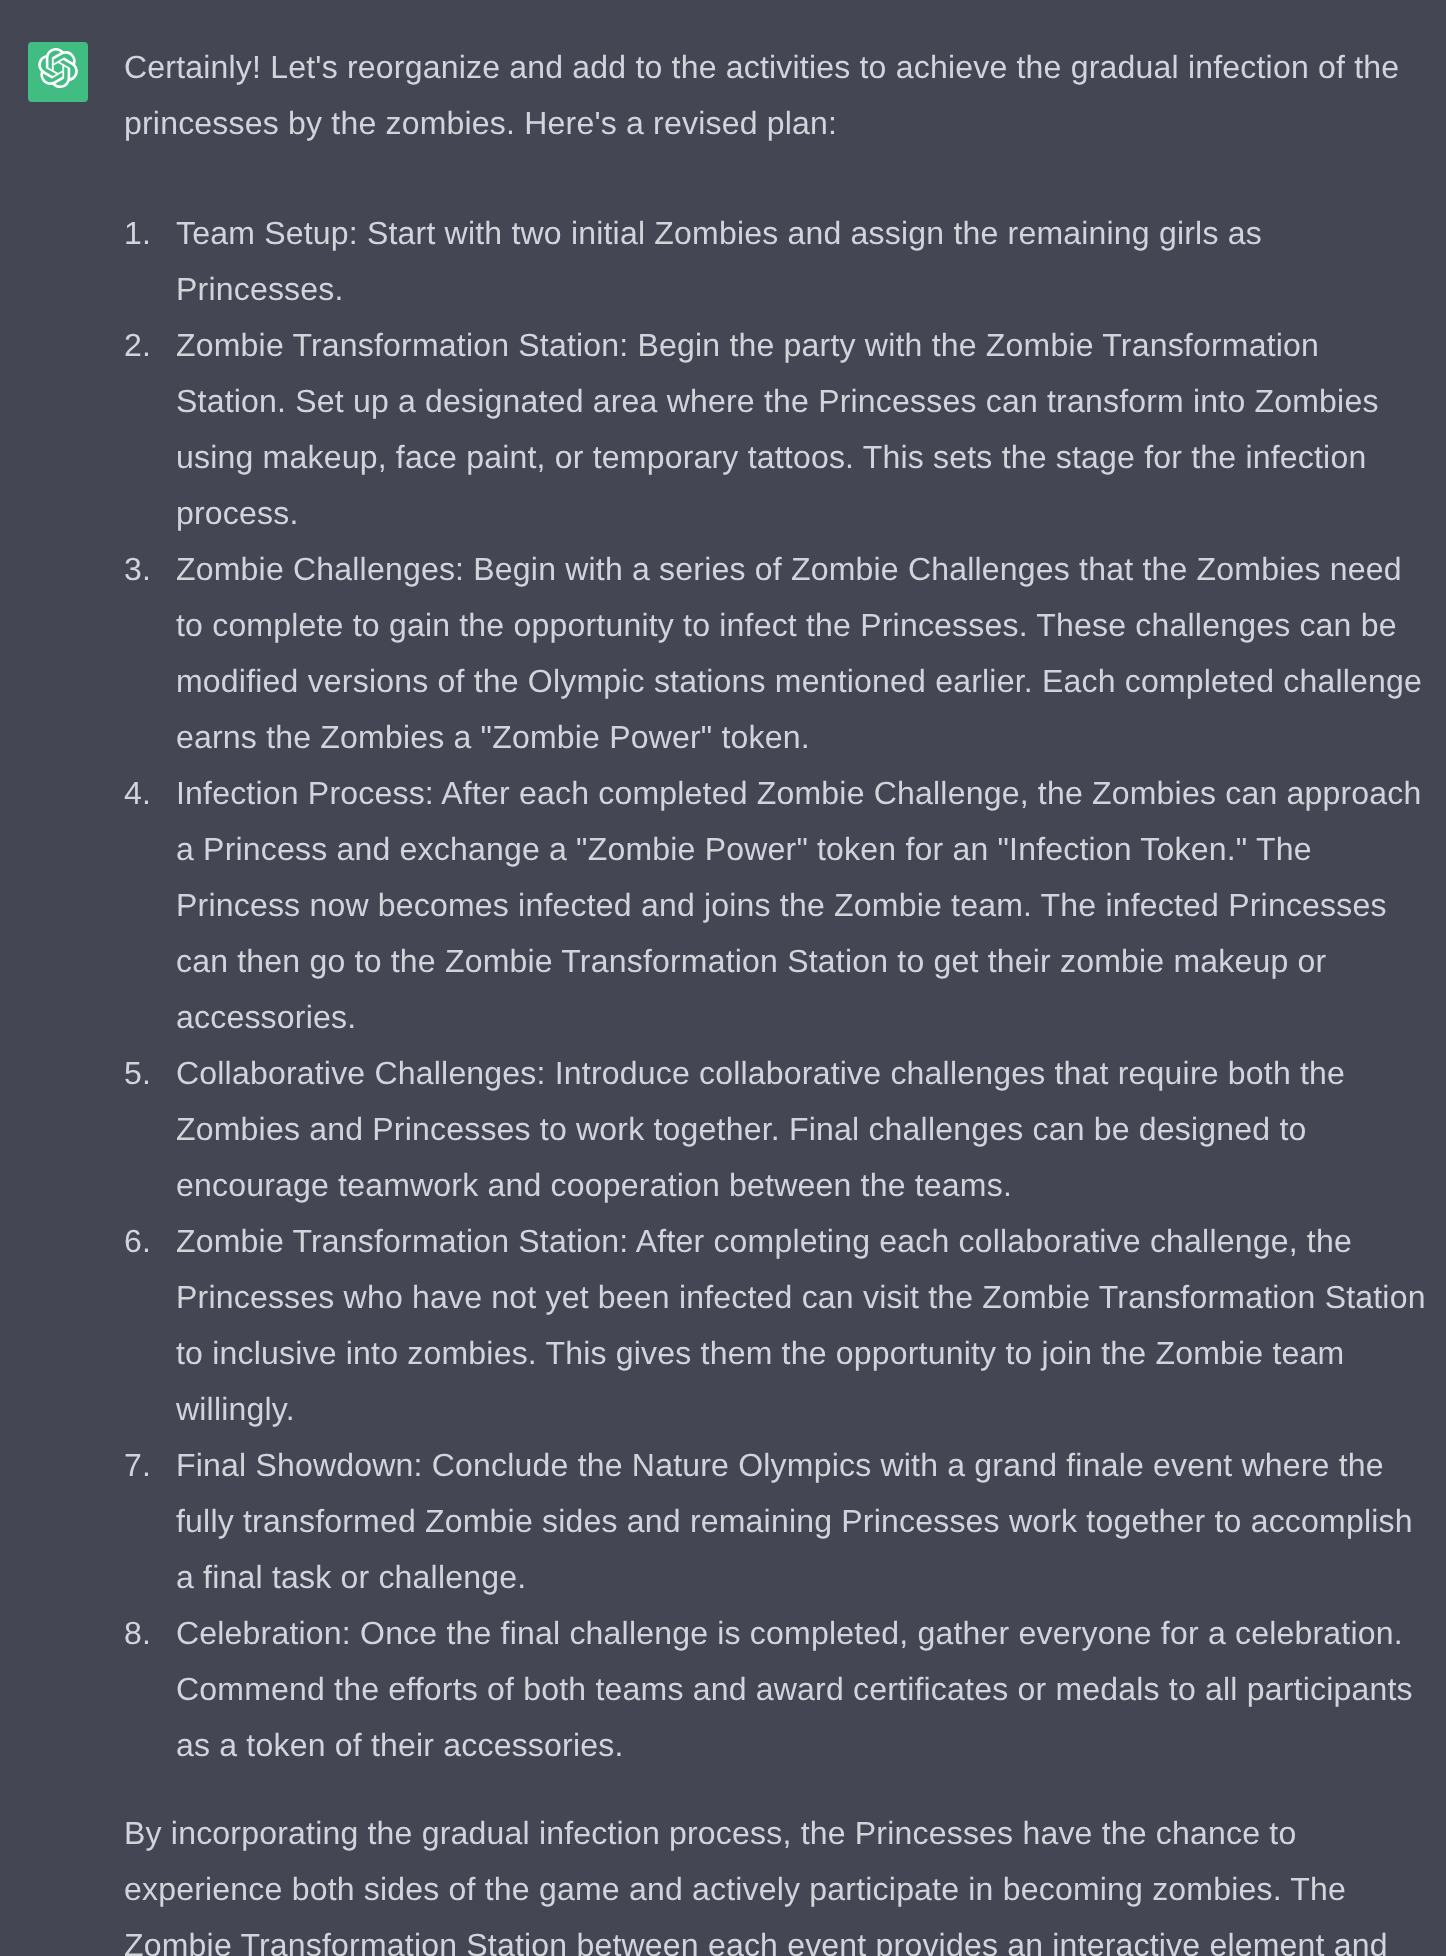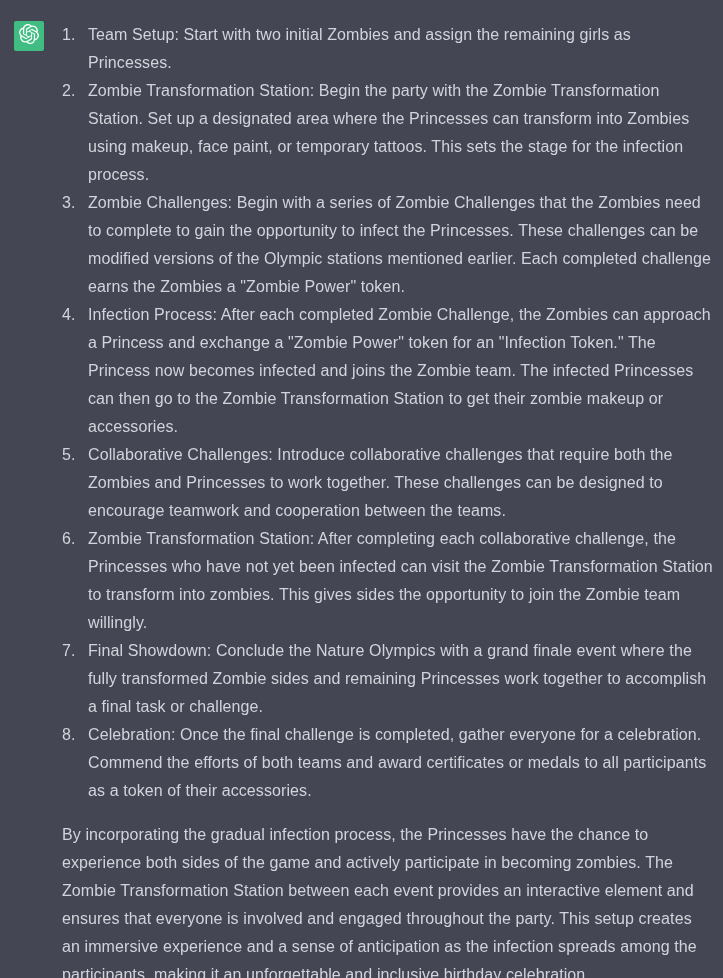--- a/index.html
+++ b/index.html
@@ -74,45 +74,46 @@
 <div class="message-row">
   <div class="avatar">
     <span>
       <svg viewBox="0 0 24 24" xmlns="http://www.w3.org/2000/svg" aria-hidden="true">
         <path d="M22.2819 9.8211a5.9847 5.9847 0 0 0-.5157-4.9108 6.0462 6.0462 0 0 0-6.5098-2.9A6.0651 6.0651 0 0 0 4.9807 4.1818a5.9847 5.9847 0 0 0-3.9977 2.9 6.0462 6.0462 0 0 0 .7427 7.0966 5.98 5.98 0 0 0 .511 4.9107 6.051 6.051 0 0 0 6.5146 2.9001A5.9847 5.9847 0 0 0 13.2599 24a6.0557 6.0557 0 0 0 5.7718-4.2058 5.9894 5.9894 0 0 0 3.9977-2.9001 6.0557 6.0557 0 0 0-.7475-7.073zm-9.022 12.6081a4.4755 4.4755 0 0 1-2.8764-1.0408l.1419-.0804 4.7783-2.7582a.7948.7948 0 0 0 .3927-.6813v-6.7369l2.02 1.1686a.071.071 0 0 1 .038.052v5.5826a4.504 4.504 0 0 1-4.4945 4.4944zm-9.6607-4.1254a4.4708 4.4708 0 0 1-.5346-3.0137l.142.0852 4.783 2.7582a.7712.7712 0 0 0 .7806 0l5.8428-3.3685v2.3324a.0804.0804 0 0 1-.0332.0615L9.74 19.9502a4.4992 4.4992 0 0 1-6.1408-1.6464zM2.3408 7.8956a4.485 4.485 0 0 1 2.3655-1.9728V11.6a.7664.7664 0 0 0 .3879.6765l5.8144 3.3543-2.0201 1.1685a.0757.0757 0 0 1-.071 0l-4.8303-2.7865A4.504 4.504 0 0 1 2.3408 7.8956zm16.5963 3.8558L13.1038 8.364 15.1192 7.2a.0757.0757 0 0 1 .071 0l4.8303 2.7913a4.4944 4.4944 0 0 1-.6765 8.1042v-5.6772a.79.79 0 0 0-.407-.667zm2.0107-3.0231l-.142-.0852-4.7735-2.7818a.7759.7759 0 0 0-.7854 0L9.409 9.2297V6.8974a.0662.0662 0 0 1 .0284-.0615l4.8303-2.7866a4.4992 4.4992 0 0 1 6.6802 4.66zM8.3065 12.863l-2.02-1.1638a.0804.0804 0 0 1-.038-.0567V6.0742a4.4992 4.4992 0 0 1 7.3757-3.4537l-.142.0805L8.704 5.459a.7948.7948 0 0 0-.3927.6813zm1.0976-2.3654l2.602-1.4998 2.6069 1.4998v2.9994l-2.5974 1.4997-2.6067-1.4997z"></path>
       </svg>
     </span>
   </div>
 
   <div class="content">
+    <p class="intro">Certainly! Let's reorganize and add to the activities to achieve the gradual infection of the princesses by the zombies. Here's a revised plan:</p>
 
     <ol class="plan-list">
       <li>
         <span class="marker">1.</span>
         <span class="item-text">Team Setup: Start with two initial Zombies and assign the remaining girls as Princesses.</span>
       </li>
       <li>
         <span class="marker">2.</span>
         <span class="item-text">Zombie Transformation Station: Begin the party with the Zombie Transformation Station. Set up a designated area where the Princesses can transform into Zombies using makeup, face paint, or temporary tattoos. This sets the stage for the infection process.</span>
       </li>
       <li>
         <span class="marker">3.</span>
         <span class="item-text">Zombie Challenges: Begin with a series of Zombie Challenges that the Zombies need to complete to gain the opportunity to infect the Princesses. These challenges can be modified versions of the Olympic stations mentioned earlier. Each completed challenge earns the Zombies a "Zombie Power" token.</span>
       </li>
       <li>
         <span class="marker">4.</span>
         <span class="item-text">Infection Process: After each completed Zombie Challenge, the Zombies can approach a Princess and exchange a "Zombie Power" token for an "Infection Token." The Princess now becomes infected and joins the Zombie team. The infected Princesses can then go to the Zombie Transformation Station to get their zombie makeup or accessories.</span>
       </li>
       <li>
         <span class="marker">5.</span>
-        <span class="item-text">Collaborative Challenges: Introduce collaborative challenges that require both the Zombies and Princesses to work together. These challenges can be designed to encourage teamwork and cooperation between the teams.</span>
+        <span class="item-text">Collaborative Challenges: Introduce collaborative challenges that require both the Zombies and Princesses to work together. Final challenges can be designed to encourage teamwork and cooperation between the teams.</span>
       </li>
       <li>
         <span class="marker">6.</span>
-        <span class="item-text">Zombie Transformation Station: After completing each collaborative challenge, the Princesses who have not yet been infected can visit the Zombie Transformation Station to transform into zombies. This gives sides the opportunity to join the Zombie team willingly.</span>
+        <span class="item-text">Zombie Transformation Station: After completing each collaborative challenge, the Princesses who have not yet been infected can visit the Zombie Transformation Station to inclusive into zombies. This gives them the opportunity to join the Zombie team willingly.</span>
       </li>
       <li>
         <span class="marker">7.</span>
         <span class="item-text">Final Showdown: Conclude the Nature Olympics with a grand finale event where the fully transformed Zombie sides and remaining Princesses work together to accomplish a final task or challenge.</span>
       </li>
       <li>
         <span class="marker">8.</span>
         <span class="item-text">Celebration: Once the final challenge is completed, gather everyone for a celebration. Commend the efforts of both teams and award certificates or medals to all participants as a token of their accessories.</span>
       </li>
     </ol>

